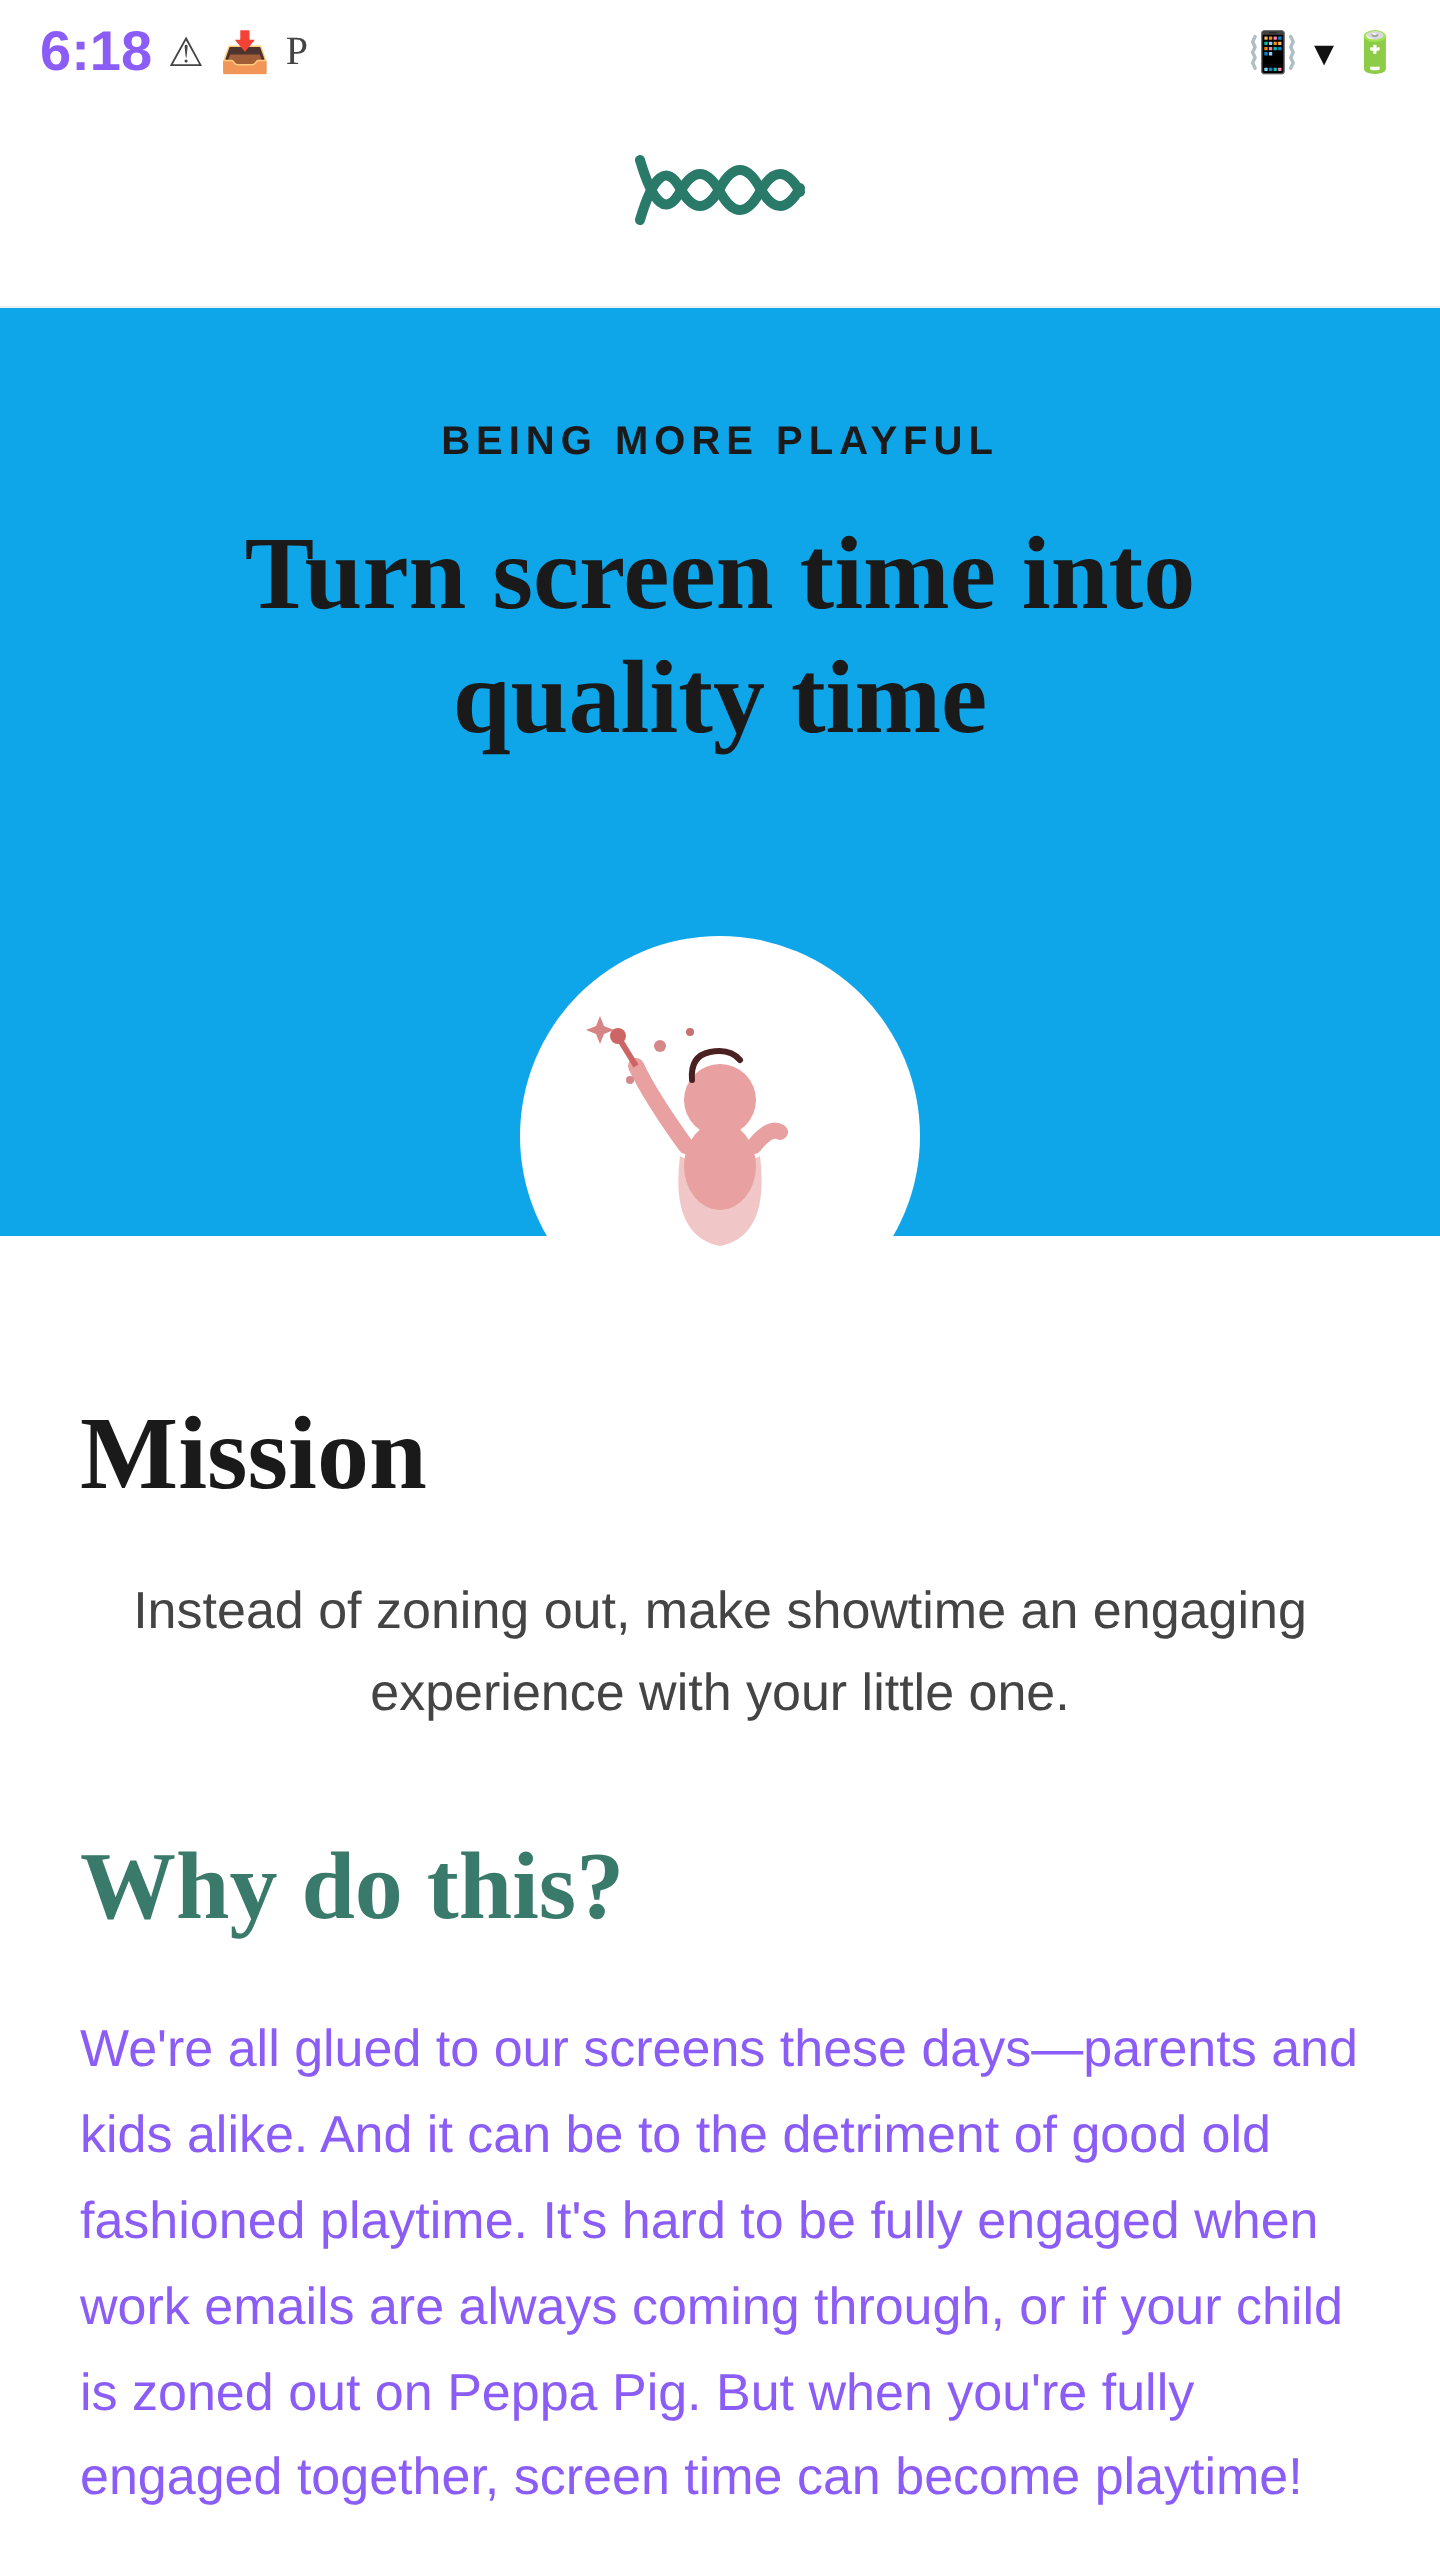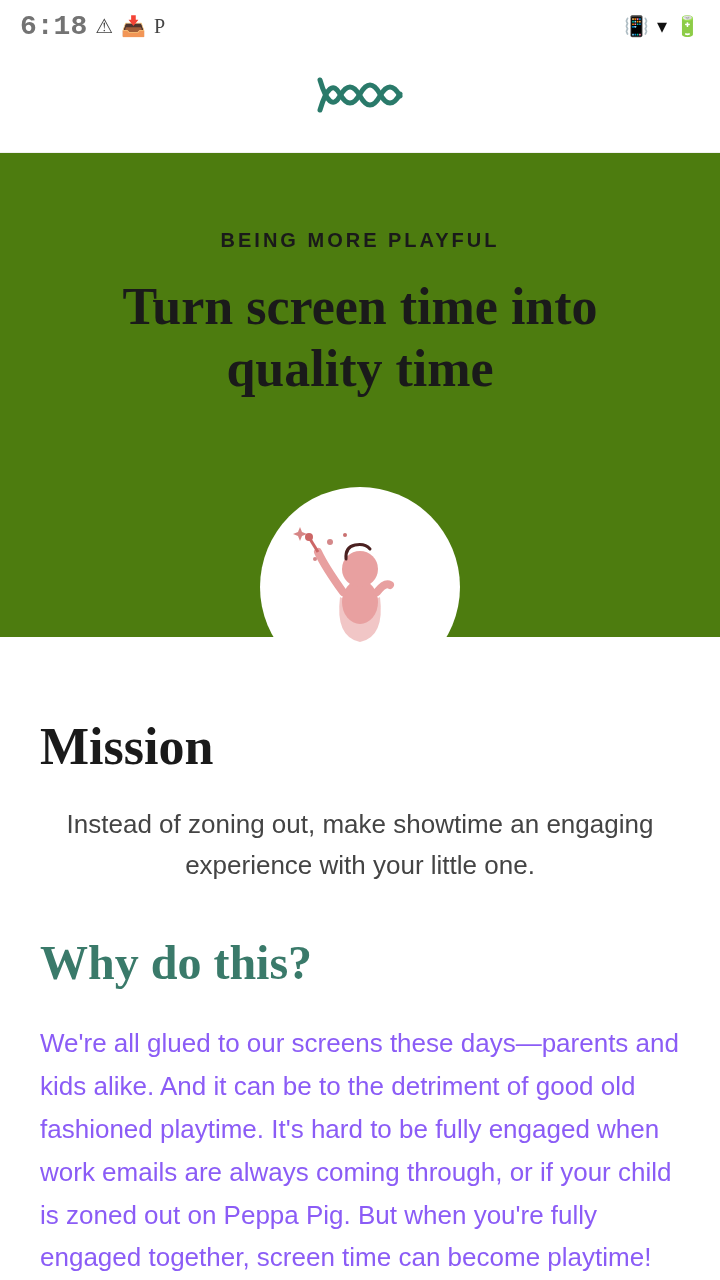--- a/index.html
+++ b/index.html
@@ -25,24 +25,24 @@
       justify-content: space-between;
       padding: 0 20px;
       flex-shrink: 0;
     }
     .status-left {
       display: flex;
       align-items: center;
       gap: 8px;
     }
     .status-time {
-      font-family: Liberation Mono, monospace;
+      font-family: Liberation Sans, sans-serif;
       font-size: 28px;
       font-weight: 600;
-      color: #737373;
+      color: #8b5cf6;
     }
     .status-icon {
       font-size: 20px;
       color: #444;
     }
     .status-right {
       display: flex;
       align-items: center;
       gap: 8px;
     }
@@ -62,23 +62,23 @@
       border-bottom: 1px solid #f0f0f0;
     }
     .logo-icon {
       color: #2a7a6a;
       font-size: 52px;
       letter-spacing: -4px;
     }
 
     
     .hero-banner {
-      background: #4d7c0f;
+      background: #0ea5e9;
       width: 100%;
-      padding: 76px 40px 0;
+      padding: 56px 40px 0;
       position: relative;
       display: flex;
       flex-direction: column;
       align-items: center;
       min-height: 340px;
     }
     .hero-tag {
       font-family: sans-serif;
       font-size: 20px;
       font-weight: 600;

